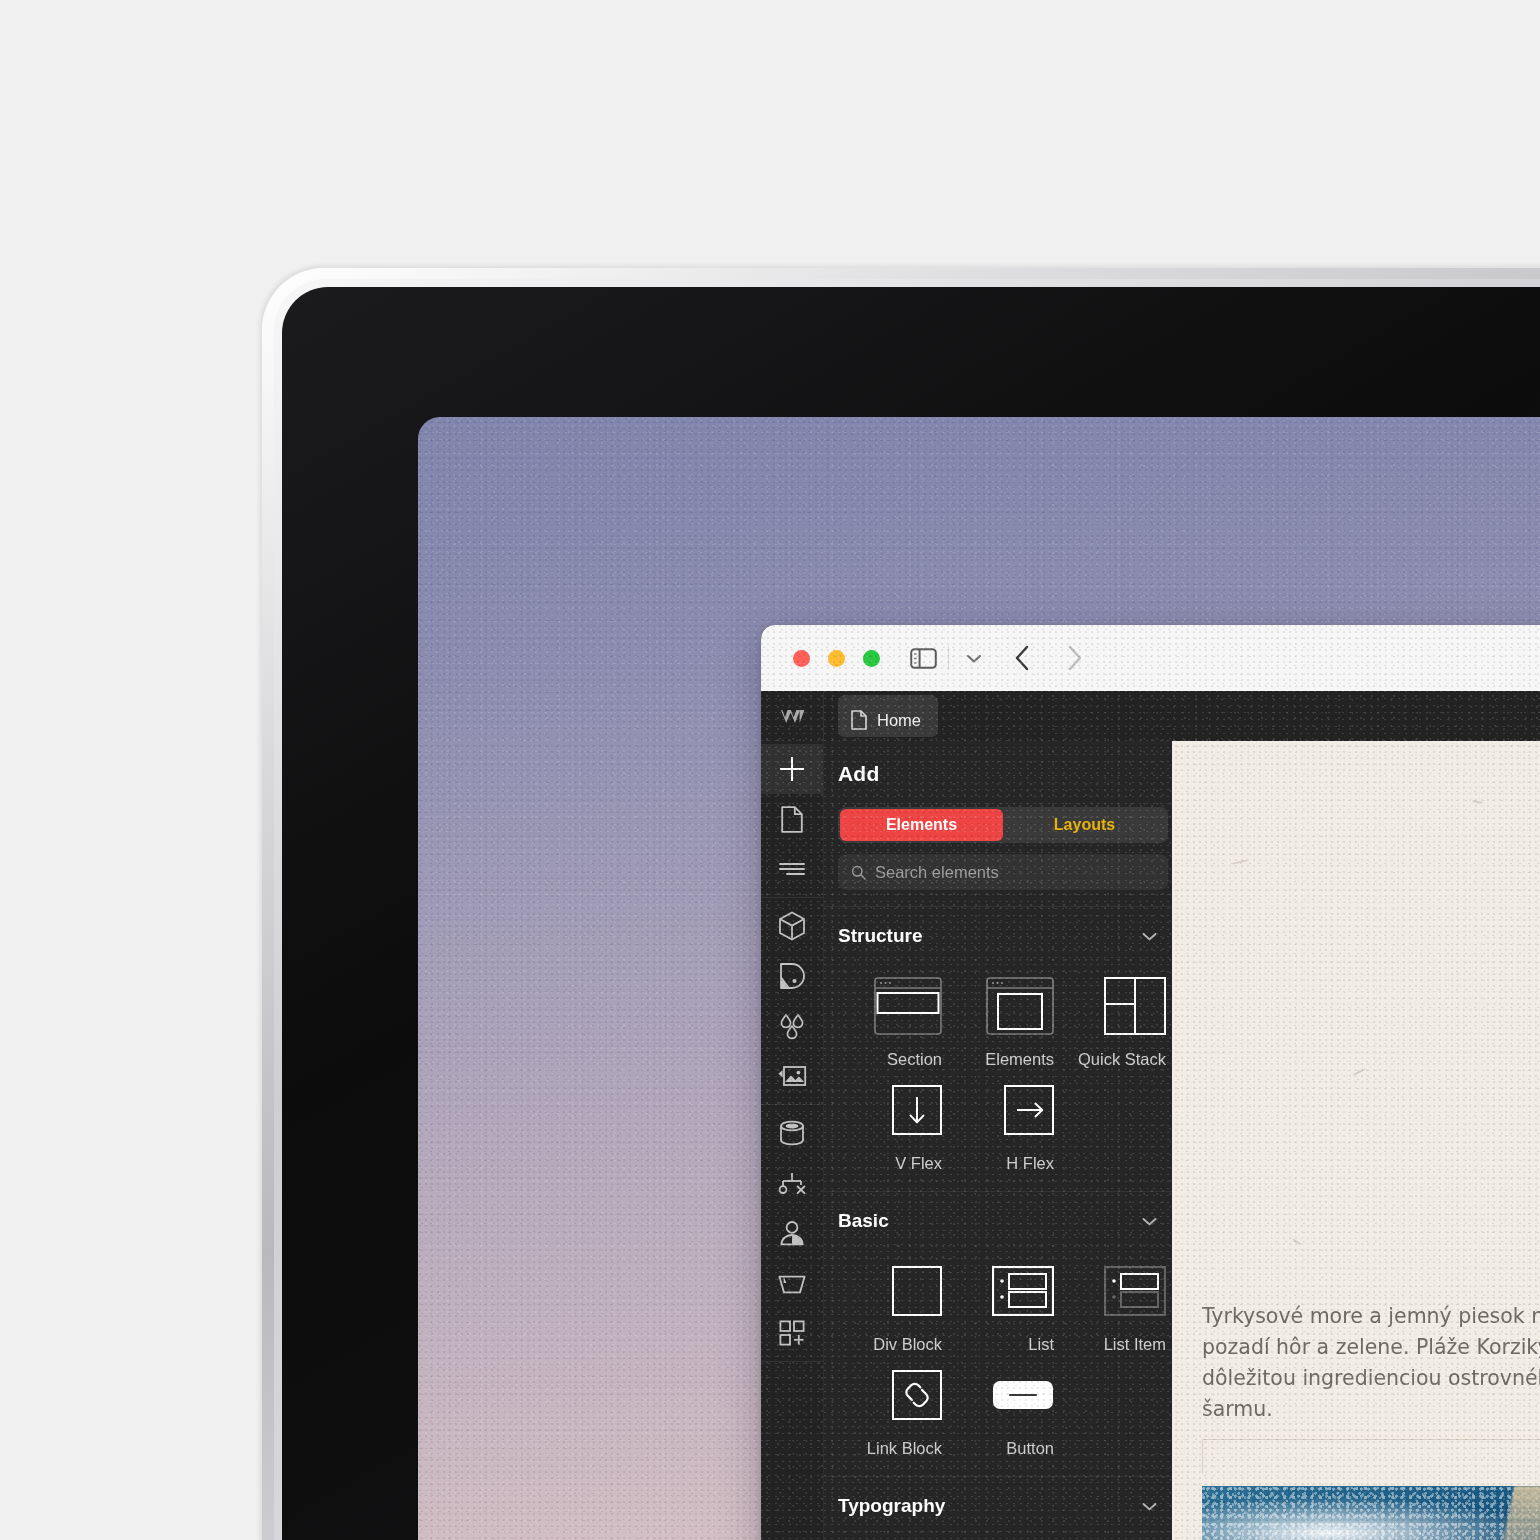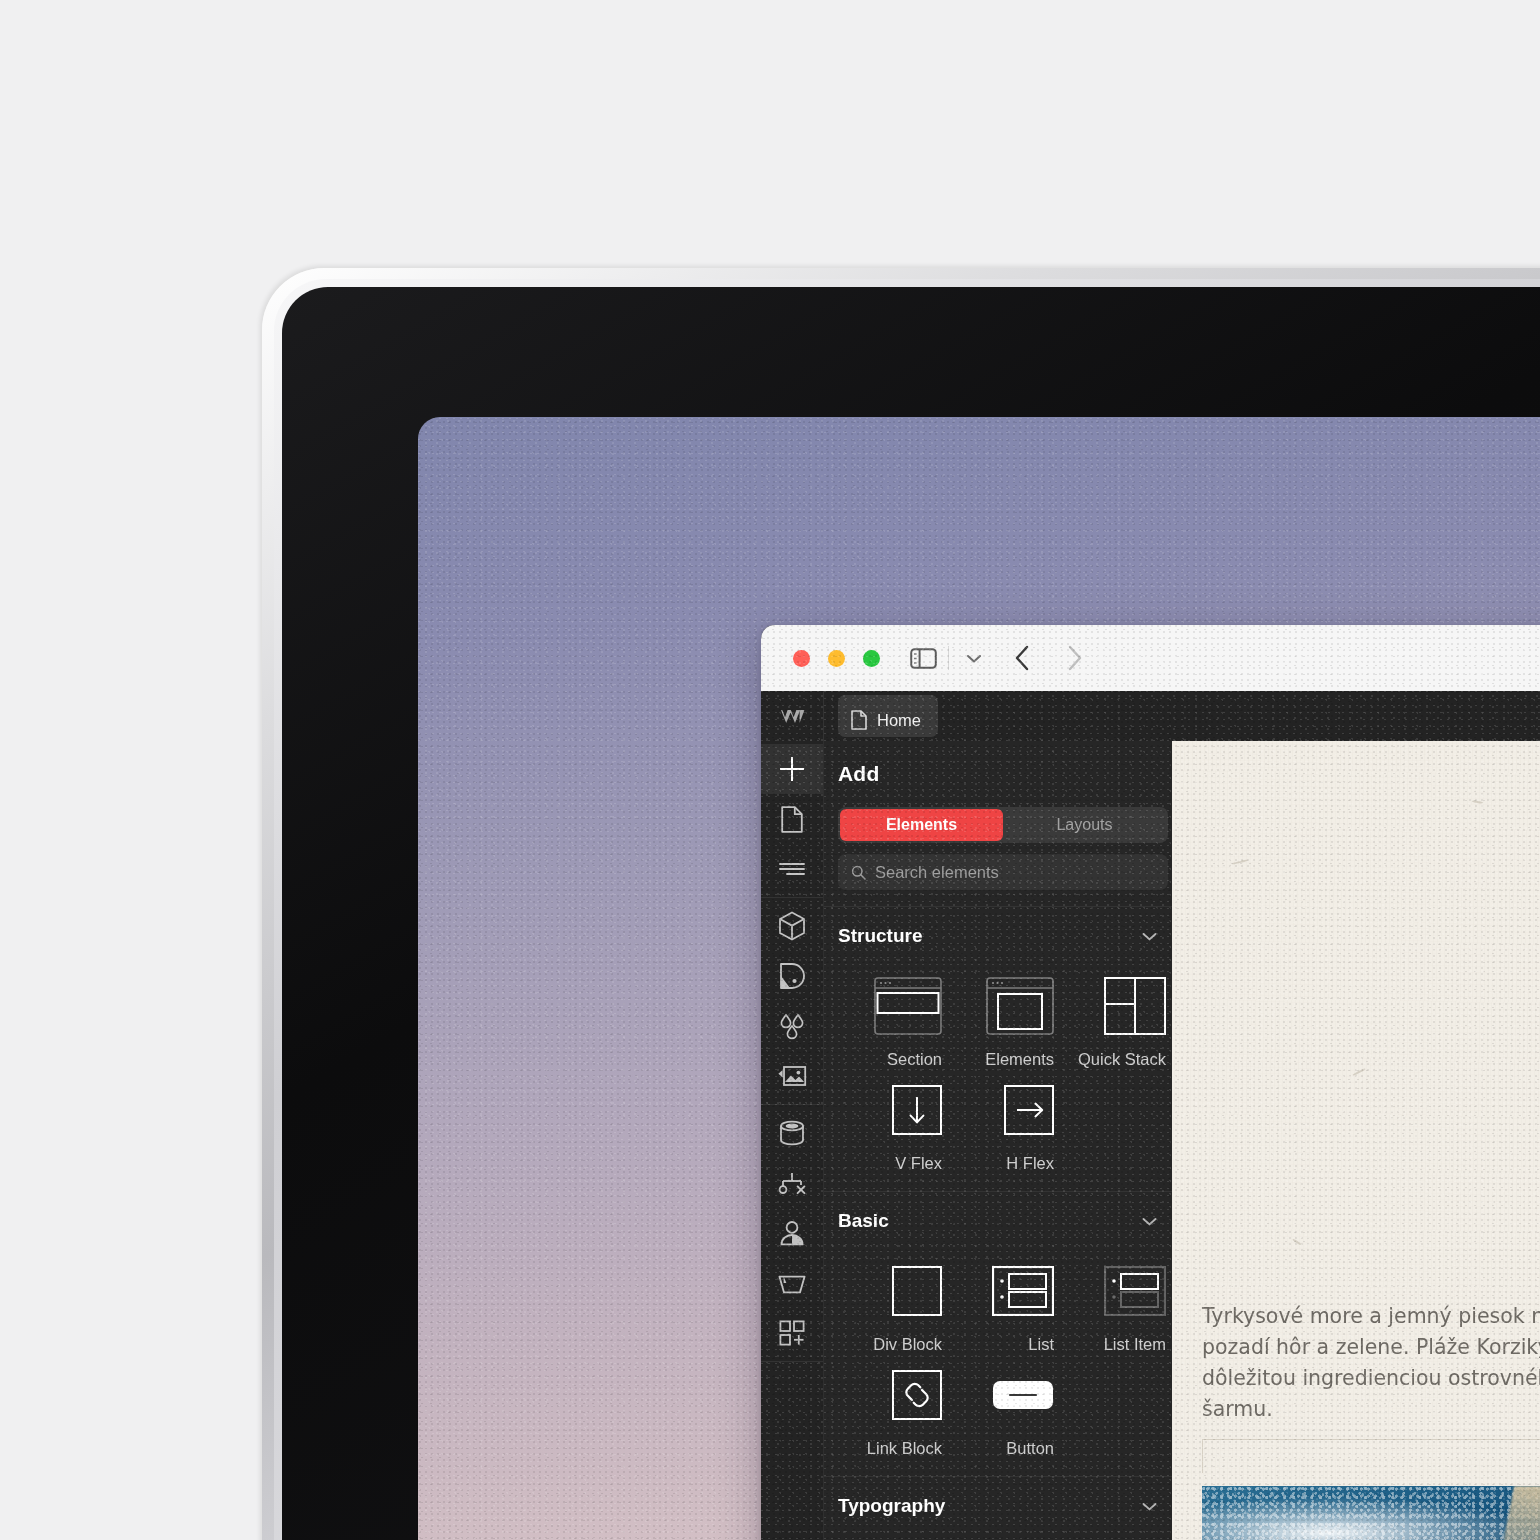--- a/index.html
+++ b/index.html
@@ -92,21 +92,21 @@
 
   
   .add-panel{width:348px;flex:0 0 348px;background:#262626;display:flex;flex-direction:column;overflow:hidden;}
   .panel-head{padding:21px 4px 0 14px;}
   .panel-title{color:#fff;font-size:21px;font-weight:bold;letter-spacing:.2px;}
   .seg{
     margin:21px 0 0 0;display:flex;background:#3a3a3a;border-radius:8px;padding:2px;height:36px;box-sizing:border-box;
   }
   .seg-btn{
     flex:1;display:flex;align-items:center;justify-content:center;border-radius:6px;
-    font-size:16px;color:#a3a3a3;
+    font-size:16px;color:#eab308;font-weight:bold;
   }
   .seg-btn.active{background:#ef4444;color:#fff;font-weight:bold;}
   .search-row{
     margin:11px 0 16px 0;height:36px;background:#333;border-radius:8px;
     display:flex;align-items:center;gap:9px;padding:0 13px;box-sizing:border-box;
   }
   .search-ph{color:#9d9d9d;font-size:16.5px;}
 
   .scroll-area{flex:1;overflow:hidden;}
   .sec{border-top:1px solid #333;}

